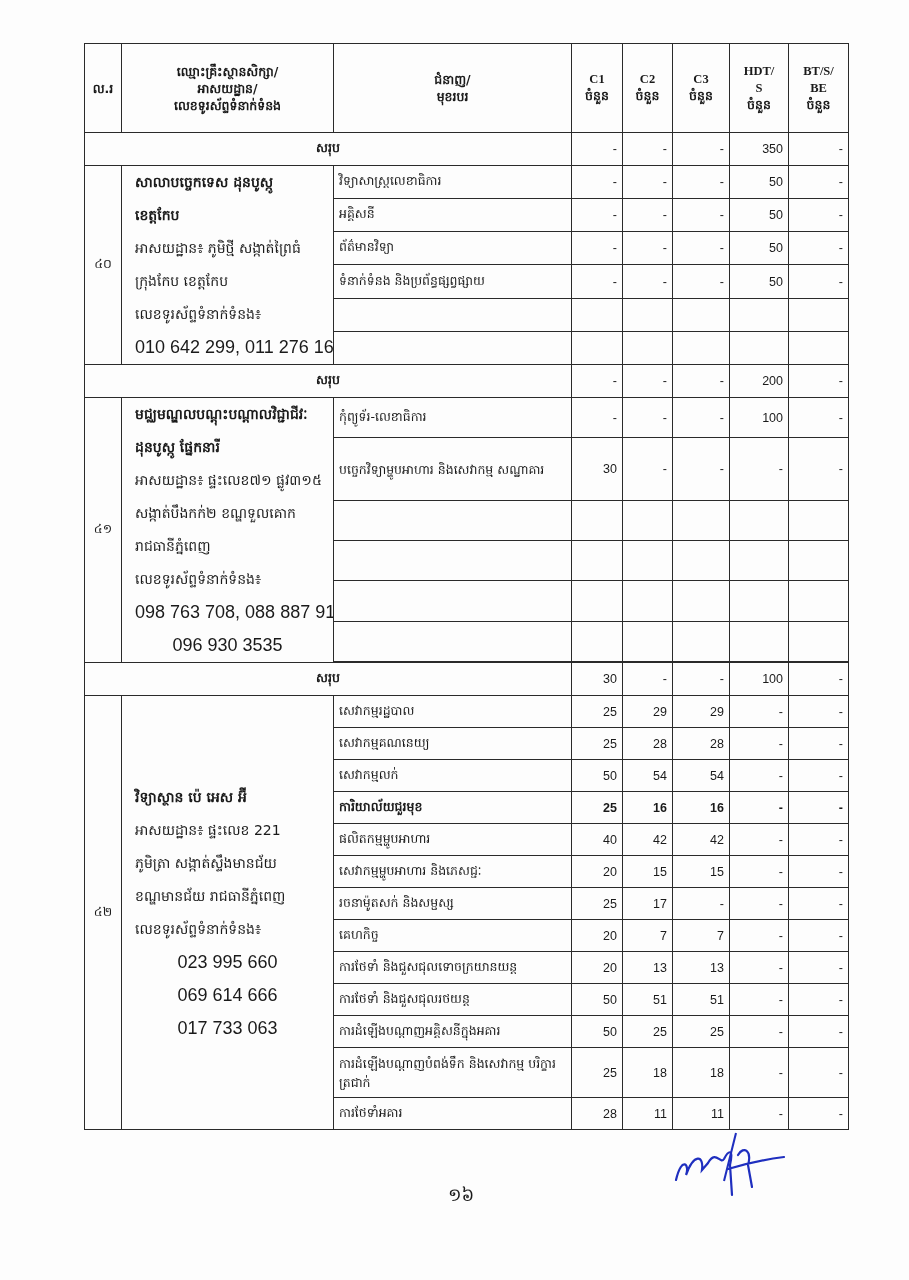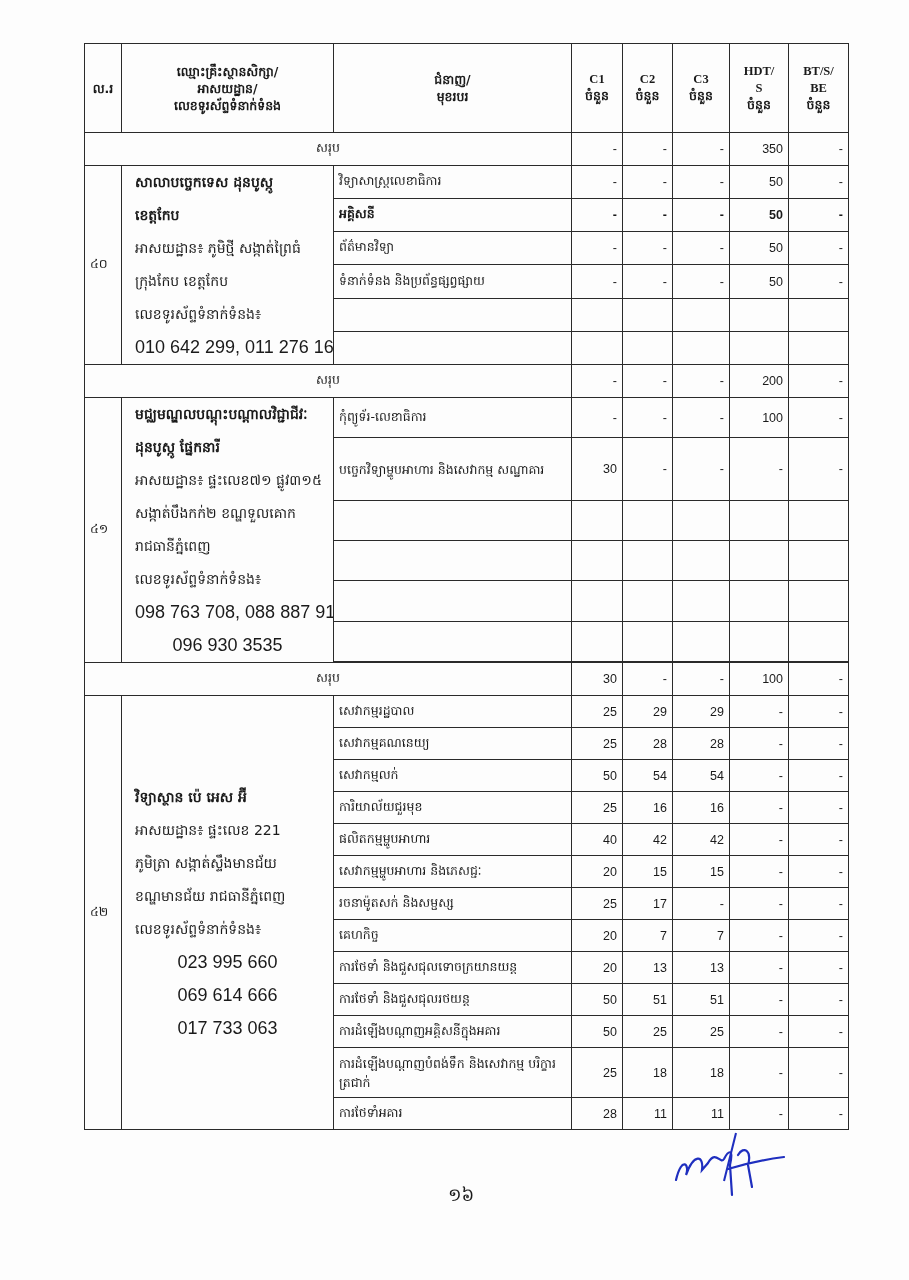--- a/index.html
+++ b/index.html
@@ -4,22 +4,22 @@
 <style>
   html, body { margin:0; padding:0; background:#ffffff; }
   body { width:909px; height:1280px; position:relative; overflow:hidden;
          font-family:"DejaVu Sans", sans-serif; color:#1a1a1a; }
   .page { position:absolute; left:0; top:0; width:909px; height:1280px; background:#fdfdfd; }
   table.grid { position:absolute; left:84px; top:43px; width:764px; border-collapse:collapse; table-layout:fixed; }
   table.grid td, table.grid th { border:1px solid #2a2a2a; padding:0 5px; font-size:12.5px; vertical-align:middle; overflow:hidden; white-space:nowrap; }
   th { font-weight:bold; text-align:center; font-size:12px; line-height:17px; }
   th.lat { font-family:"Liberation Serif", serif; font-size:13px; }
   td.num { text-align:right; font-family:"Liberation Sans", sans-serif; font-size:13px; padding-right:6px; }
-  td.sum { text-align:center; font-weight:normal;margin-left:36px; }
-  td.idx { text-align:left; vertical-align:top; padding-top:6px; }
+  td.sum { text-align:center; font-weight:bold;margin-left:36px; }
+  td.idx { text-align:center; vertical-align:top; padding-top:6px; }
   td.inst { vertical-align:top; padding:0; }
   .inst-line { height:33px; line-height:33px; padding:0 8px; font-size:14px; }
   .inst-line.b { font-weight:bold; }
   .inst-line.lat { font-family:Liberation Sans, sans-serif; font-size:18px;text-align:center; }
   td.prog { font-size:12.5px; }
   td.prog.wrap { white-space:normal; line-height:19px; }
   tr.h33 td { height:32px; }
   .pageno { position:absolute; left:448px; top:1183px; font-size:18px; }
   .sig { position:absolute; left:668px; top:1125px; width:120px; height:75px; }
 </style>
@@ -93,21 +93,21 @@
             <div class="inst-line">លេខទូរស័ព្ទទំនាក់ទំនង៖</div>
             <div class="inst-line lat">010 642 299, 011 276 167</div>
           </td>
           <td class="prog">វិទ្យាសាស្ត្រលេខាធិការ</td>
           <td class="num">-</td>
           <td class="num">-</td>
           <td class="num">-</td>
           <td class="num">50</td>
           <td class="num">-</td>
         </tr>
-        <tr style="height: 32px; font-weight: bold;">
+        <tr style="height: 32px;">
           <td class="prog">អគ្គិសនី</td>
           <td class="num">-</td>
           <td class="num">-</td>
           <td class="num">-</td>
           <td class="num">50</td>
           <td class="num">-</td>
         </tr>
         <tr style="height: 32px;">
           <td class="prog">ព័ត៌មានវិទ្យា</td>
           <td class="num">-</td>
@@ -251,21 +251,21 @@
           <td class="num">-</td>
         </tr>
         <tr style="height: 32px;">
           <td class="prog">សេវាកម្មលក់</td>
           <td class="num">50</td>
           <td class="num">54</td>
           <td class="num">54</td>
           <td class="num">-</td>
           <td class="num">-</td>
         </tr>
-        <tr style="height: 32px;">
+        <tr style="height: 32px; font-weight: bold;">
           <td class="prog">ការិយាល័យជួរមុខ</td>
           <td class="num">25</td>
           <td class="num">16</td>
           <td class="num">16</td>
           <td class="num">-</td>
           <td class="num">-</td>
         </tr>
         <tr style="height: 32px; margin-left: 40px;">
           <td class="prog">ផលិតកម្មម្ហូបអាហារ</td>
           <td class="num">40</td>

